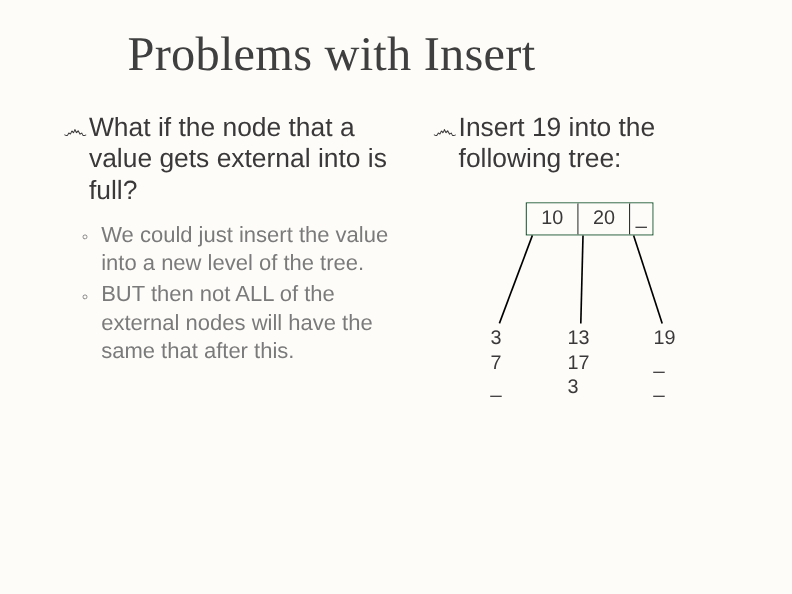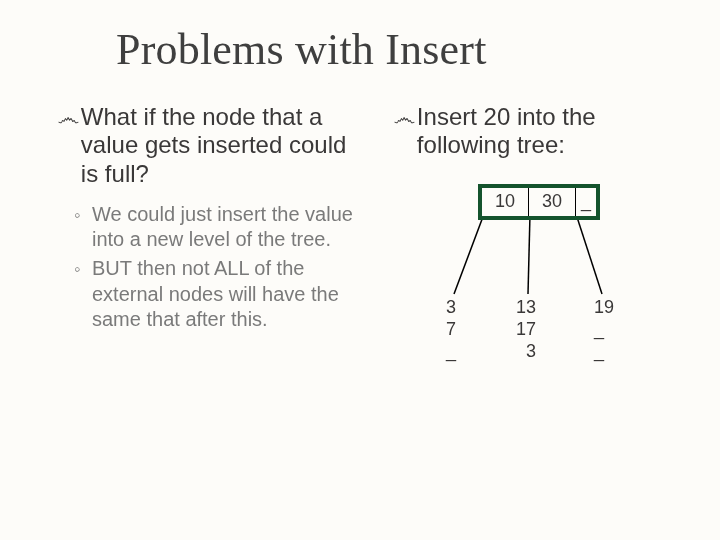--- a/index.html
+++ b/index.html
@@ -87,21 +87,21 @@
   }
   .tree svg {
     position: absolute;
     left: 0; top: 0;
     width: 260px; height: 220px;
   }
   .root {
     position: absolute;
     left: 56px; top: 0;
     display: flex;
-    border: 4px solid #14532d;
+    border: 1px solid #14532d;
     justify-content: flex-end;
   }
   .root .cell {
     width: 46px;
     height: 28px;
     border-right: 1px solid #000;
     background: #fdfcf9;
     font-size: 18px;
     display: flex;
     align-items: center;
@@ -110,63 +110,63 @@
   .root .cell:last-child { border-right: none; width: 20px; }
   .leaf {
     position: absolute;
     top: 112px;
     font-size: 18px;
     line-height: 1.25;
     text-align: left;
   }
   .leaf .row { display: block; height: 22px; }
   .leaf1 { left: 24px; }
-  .leaf2 { left: 94px; text-align: right; }
+  .leaf2 { left: 94px; }
   .leaf3 { left: 172px; }
 </style>
 </head>
 <body>
 
 <div class="slide">
 
   <div class="title">Problems with Insert</div>
 
   <div class="body">
 
     <div class="col-left">
       <div class="bullet1">
         <span class="mark spiral">෴</span>
-        <span>What if the node that a value gets inserted could is full?</span>
+        <span>What if the node that a value gets external into is full?</span>
       </div>
       <div class="bullet2">
         <span class="mark">◦</span>
         <span>We could just insert the value into a new level of the tree.</span>
       </div>
       <div class="bullet2">
         <span class="mark">◦</span>
         <span>BUT then not ALL of the external nodes will have the same that after this.</span>
       </div>
     </div>
 
     <div class="col-right">
       <div class="bullet1">
         <span class="mark spiral">෴</span>
-        <span>Insert 20 into the following tree:</span>
+        <span>Insert 19 into the following tree:</span>
       </div>
 
       <div class="tree">
         <svg>
           <line x1="62" y1="30" x2="32" y2="110" stroke="#000" stroke-width="1.5"></line>
           <line x1="108" y1="30" x2="106" y2="110" stroke="#000" stroke-width="1.5"></line>
           <line x1="154" y1="30" x2="180" y2="110" stroke="#000" stroke-width="1.5"></line>
         </svg>
 
         <div class="root">
           <div class="cell">10</div>
-          <div class="cell">30</div>
+          <div class="cell">20</div>
           <div class="cell">_</div>
         </div>
 
         <div class="leaf leaf1">
           <span class="row">3</span>
           <span class="row">7</span>
           <span class="row">_</span>
         </div>
         <div class="leaf leaf2">
           <span class="row">13</span>

